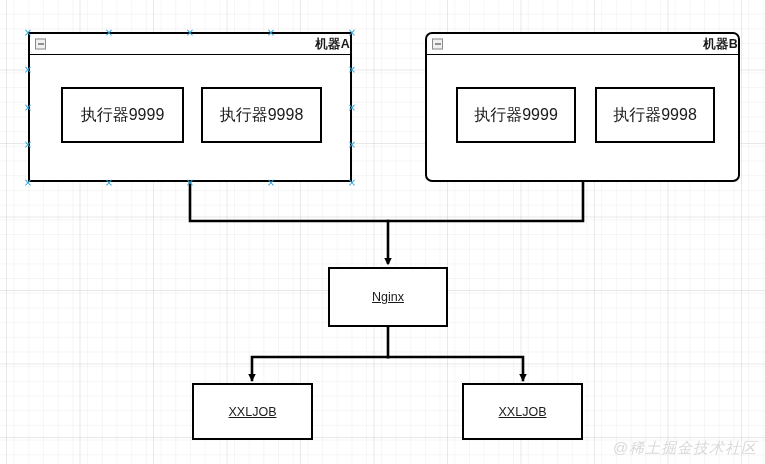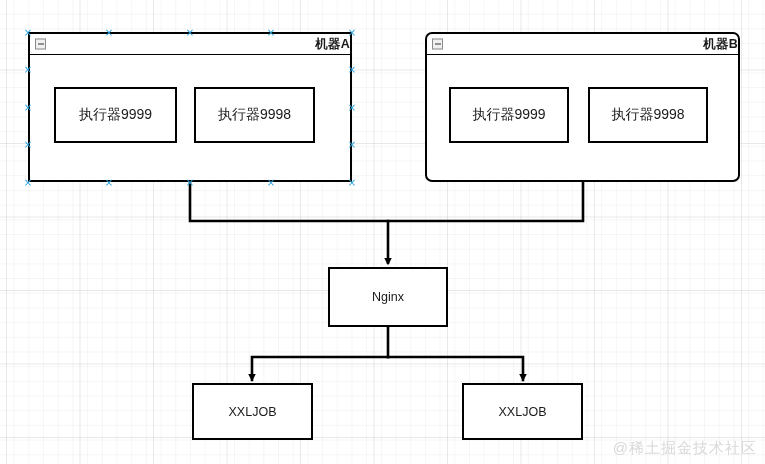--- a/index.html
+++ b/index.html
@@ -87,22 +87,22 @@
     position: absolute;
     box-sizing: border-box;
     border: 2.5px solid #000000;
     background: #ffffff;
     display: flex;
     align-items: center;
     justify-content: center;
     font-size: 12.5px;
     color: #1a1a1a;
   }
-  .node.executor { font-size: 14px; }
-  .node.service  { font-size: 12.5px; }
+  .node.executor { font-size: 16px; margin-left: 7px; }
+  .node.service  { font-size: 12.5px; text-decoration: underline; }
 
   
   .handle {
     position: absolute;
     width: 9px;
     height: 9px;
     margin-left: -4.5px;
     margin-top: -4.5px;
     color: #2aa3e0;
     font-size: 10px;
@@ -116,20 +116,21 @@
   
   #watermark {
     position: absolute;
     right: 8px;
     bottom: 6px;
     font-size: 15px;
     color: #d9d9d9;
     letter-spacing: 1px;
     user-select: none;
     white-space: nowrap;
+    font-style: italic;
   }
 </style>
 </head>
 <body>
 
 <div id="canvas">
 
   <svg id="wires" viewBox="0 0 765 464" width="765" height="464">
     <defs>
       <marker id="arrowhead" markerWidth="9" markerHeight="9" refX="6.2" refY="4.5" orient="auto" markerUnits="userSpaceOnUse">

